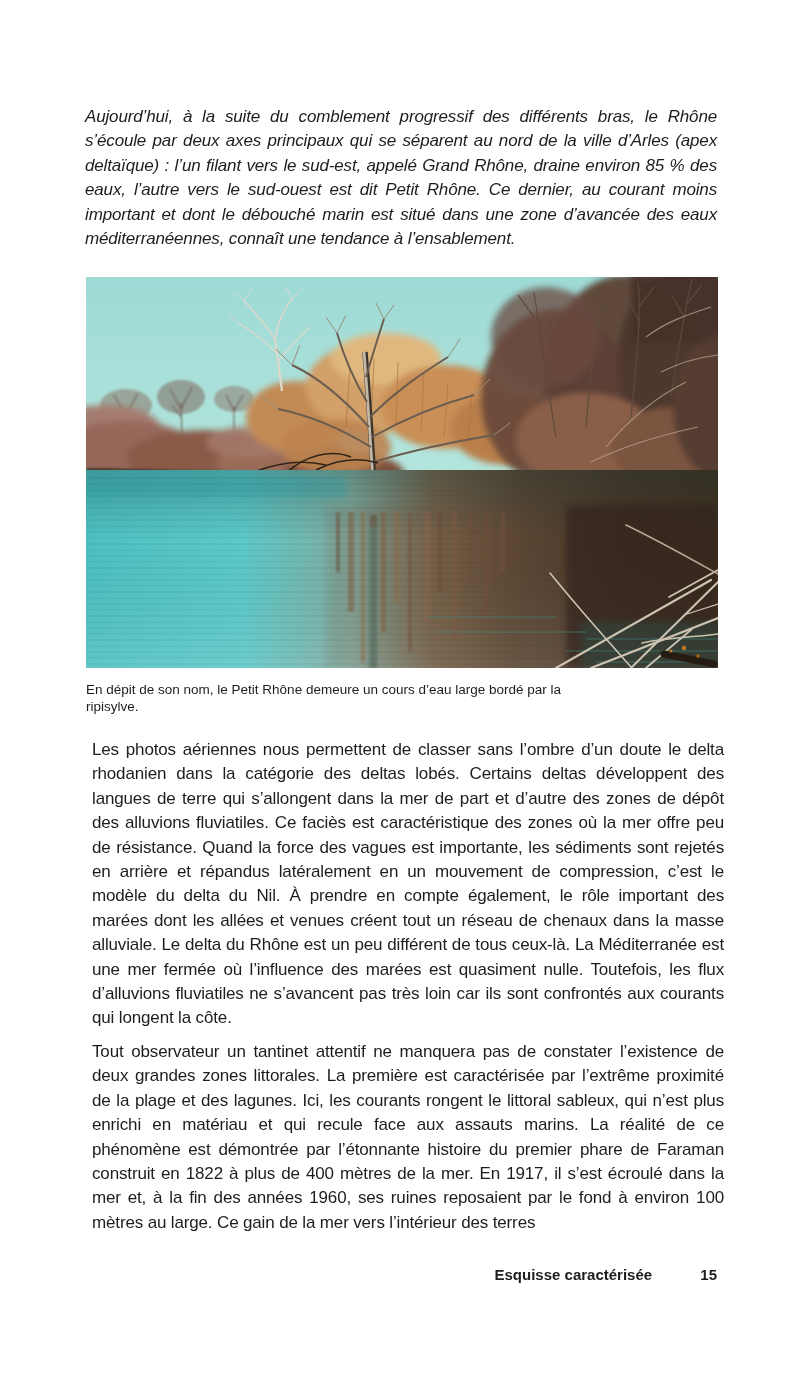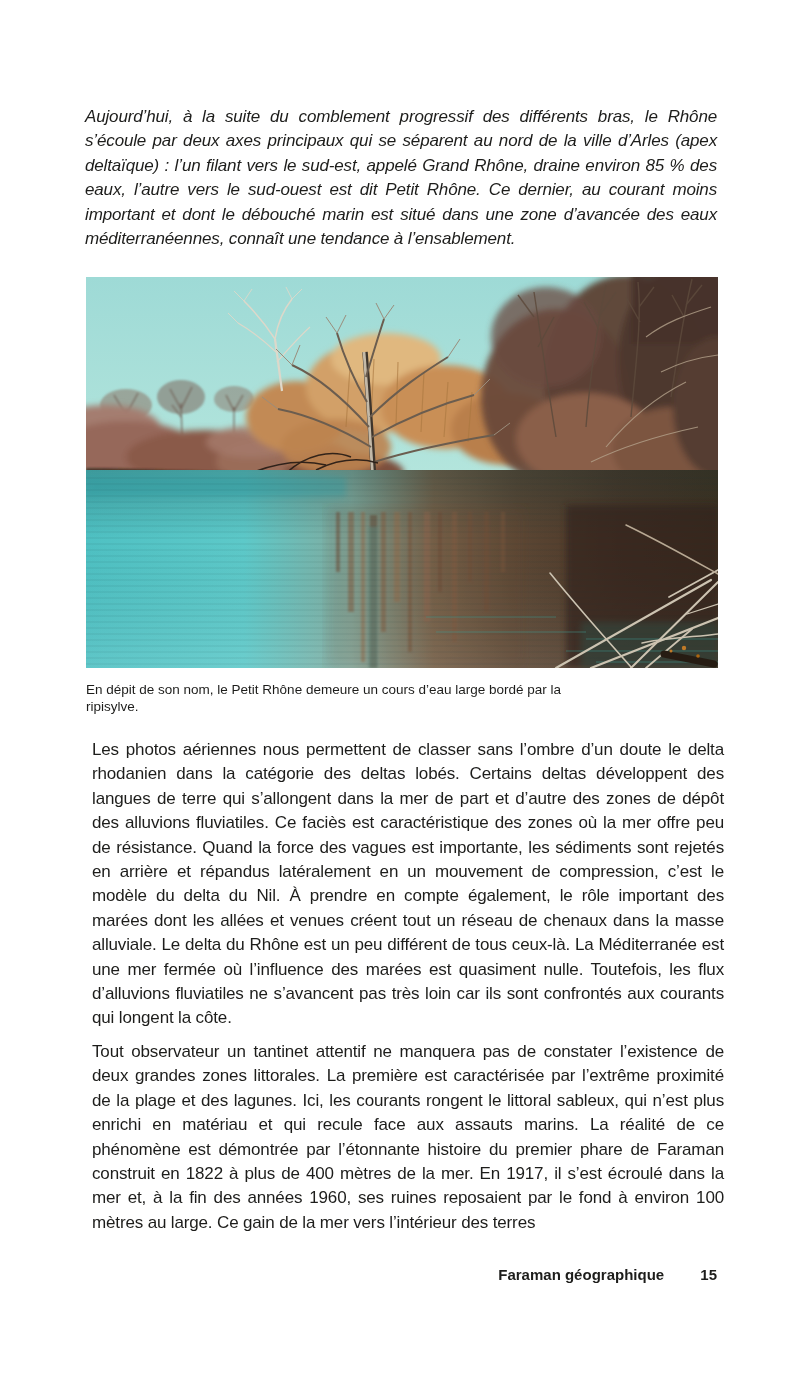--- a/index.html
+++ b/index.html
@@ -34,21 +34,21 @@
     font-size:17px;line-height:24.4px;text-align:justify;
     letter-spacing:-0.15px;hyphens:auto;-webkit-hyphens:auto;
     margin:0;
   }
   .text-block-2 p + p{margin-top:9px;}
   .page-footer{
     position:absolute;left:85px;top:1266px;width:632px;
     text-align:right;font-size:15px;font-weight:bold;
     color:#1d1d1b;
   }
-  .page-number{display:inline-block;margin-left:32px;}
+  .page-number{display:inline-block;margin-left:44px;}
 </style>
 </head>
 <body>
 
 <div class="page">
 
   <p class="bodytext" id="para-intro">Aujourd’hui, à la suite du comblement progressif des différents bras, le Rhône s’écoule par deux axes principaux qui se séparent au nord de la ville d’Arles (apex deltaïque) : l’un filant vers le sud-est, appelé Grand Rhône, draine environ 85 % des eaux, l’autre vers le sud-ouest est dit Petit Rhône. Ce dernier, au courant moins important et dont le débouché marin est situé dans une zone d’avancée des eaux méditerranéennes, connaît une tendance à l’ensablement.</p>
 
   <figure class="photo-figure">
     <div class="photo-frame">
@@ -251,17 +251,17 @@
     </div>
     <figcaption>En dépit de son nom, le Petit Rhône demeure un cours d’eau large bordé par la ripisylve.</figcaption>
   </figure>
 
   <div class="text-block-2">
     <p>Les photos aériennes nous permettent de classer sans l’ombre d’un doute le delta rhodanien dans la catégorie des deltas lobés. Certains deltas développent des langues de terre qui s’allongent dans la mer de part et d’autre des zones de dépôt des alluvions fluviatiles. Ce faciès est caractéristique des zones où la mer offre peu de résistance. Quand la force des vagues est importante, les sédiments sont rejetés en arrière et répandus latéralement en un mouvement de compression, c’est le modèle du delta du Nil. À prendre en compte également, le rôle important des marées dont les allées et venues créent tout un réseau de chenaux dans la masse alluviale. Le delta du Rhône est un peu différent de tous ceux-là. La Méditerranée est une mer fermée où l’influence des marées est quasiment nulle. Toutefois, les flux d’alluvions fluviatiles ne s’avancent pas très loin car ils sont confrontés aux courants qui longent la côte.</p>
     <p>Tout observateur un tantinet attentif ne manquera pas de constater l’existence de deux grandes zones littorales. La première est caractérisée par l’extrême proximité de la plage et des lagunes. Ici, les courants rongent le littoral sableux, qui n’est plus enrichi en matériau et qui recule face aux assauts marins. La réalité de ce phénomène est démontrée par l’étonnante histoire du premier phare de Faraman construit en 1822 à plus de 400 mètres de la mer. En 1917, il s’est écroulé dans la mer et, à la fin des années 1960, ses ruines reposaient par le fond à environ 100 mètres au large. Ce gain de la mer vers l’intérieur des terres</p>
   </div>
 
   <div class="page-footer">
-    <span class="running-title">Faraman géographique</span>
+    <span class="running-title">Esquisse caractérisée</span>
     <span class="page-number">15</span>
   </div>
 
 </div>
 
 </body></html>

